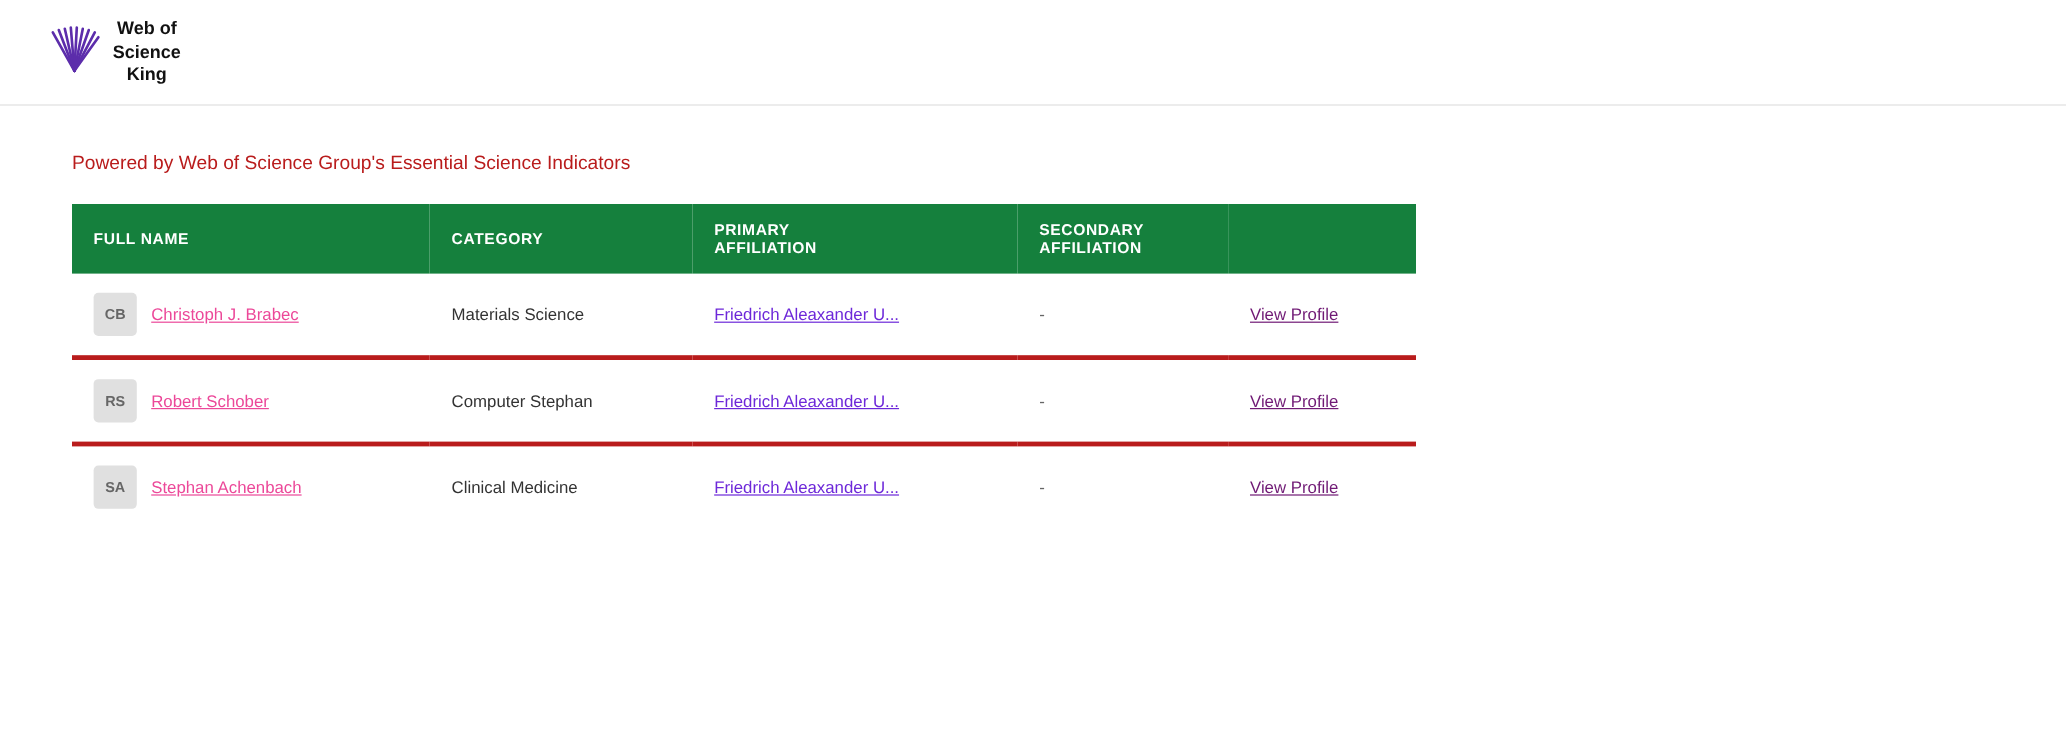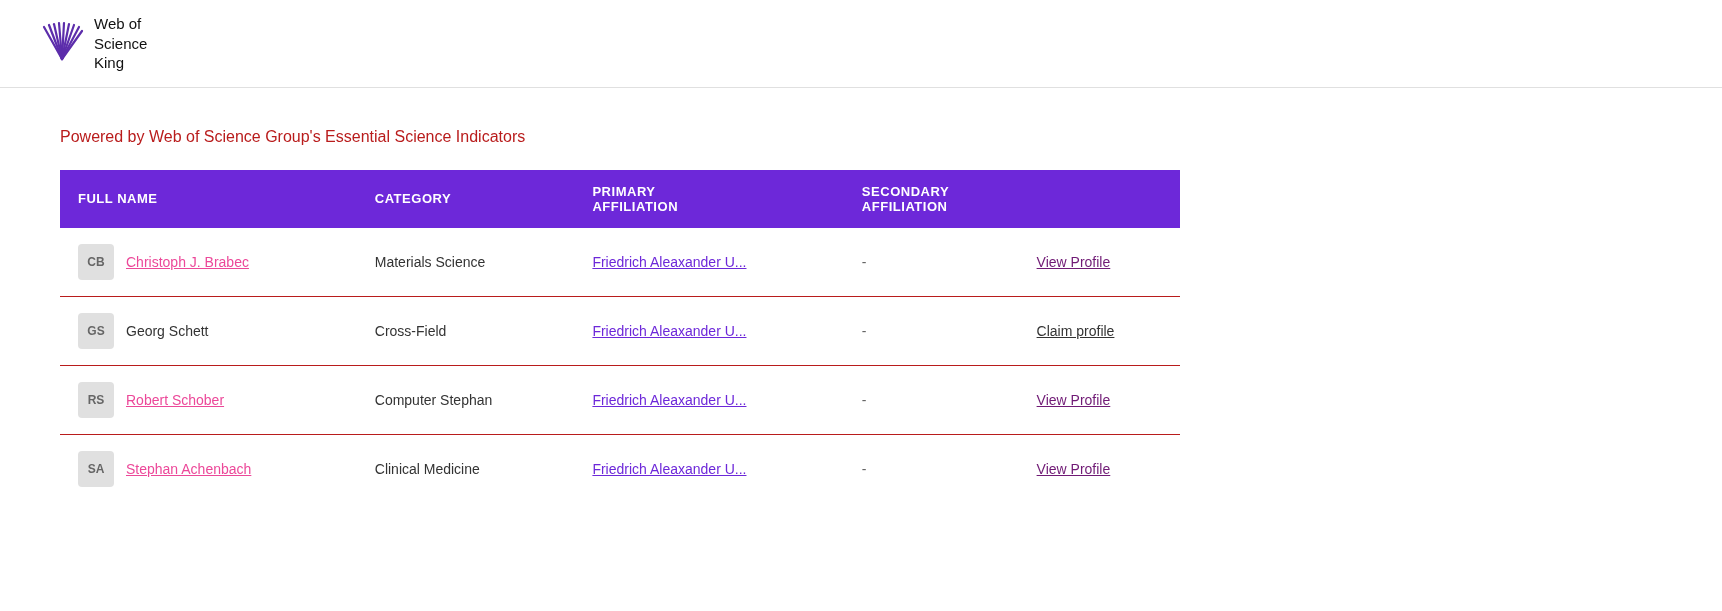--- a/index.html
+++ b/index.html
@@ -16,23 +16,24 @@
       display: flex;
       align-items: center;
       gap: 10px;
     }
     .logo-icon {
       width: 44px;
       height: 44px;
     }
     .logo-text {
       font-size: 15px;
-      font-weight: 400;
+      font-weight: 700;
       line-height: 1.3;
       color: #111;
+      text-align: center;
     }
 
     
     .main {
       padding: 40px 60px;
     }
 
     .powered-by {
       font-size: 16px;
       color: #b91c1c;
@@ -45,36 +46,36 @@
       max-width: 1120px;
     }
 
     table {
       width: 100%;
       border-collapse: collapse;
       font-size: 14px;
     }
 
     thead tr {
-      background-color: #6d28d9;
+      background-color: #15803d;
     }
 
     thead th {
       color: #fff;
       font-weight: 700;
       font-size: 13px;
       text-transform: uppercase;
       letter-spacing: 0.04em;
       padding: 14px 18px;
       text-align: left;
       vertical-align: middle;
     }
 
     tbody tr {
-      border-bottom: 1px solid #b91c1c;
+      border-bottom: 4px solid #b91c1c;
     }
 
     tbody tr:last-child {
       border-bottom: none;
     }
 
     tbody td {
       padding: 16px 18px;
       vertical-align: middle;
       color: #333;
@@ -185,32 +186,20 @@
             <td>
               <div class="name-cell">
                 <div class="avatar">CB</div>
                 <a class="name-link" href="#">Christoph J. Brabec</a>
               </div>
             </td>
             <td>Materials Science</td>
             <td><a class="affiliation-link" href="#">Friedrich Aleaxander U...</a></td>
             <td><span class="dash">-</span></td>
             <td><a class="view-profile-link" href="#">View Profile</a></td>
-          </tr>
-          <tr>
-            <td>
-              <div class="name-cell">
-                <div class="avatar">GS</div>
-                <span class="name-plain">Georg Schett</span>
-              </div>
-            </td>
-            <td>Cross-Field</td>
-            <td><a class="affiliation-link" href="#">Friedrich Aleaxander U...</a></td>
-            <td><span class="dash">-</span></td>
-            <td><a class="claim-profile-link" href="#">Claim profile</a></td>
           </tr>
           <tr>
             <td>
               <div class="name-cell">
                 <div class="avatar">RS</div>
                 <a class="name-link" href="#">Robert Schober</a>
               </div>
             </td>
             <td>Computer Stephan</td>
             <td><a class="affiliation-link" href="#">Friedrich Aleaxander U...</a></td>

